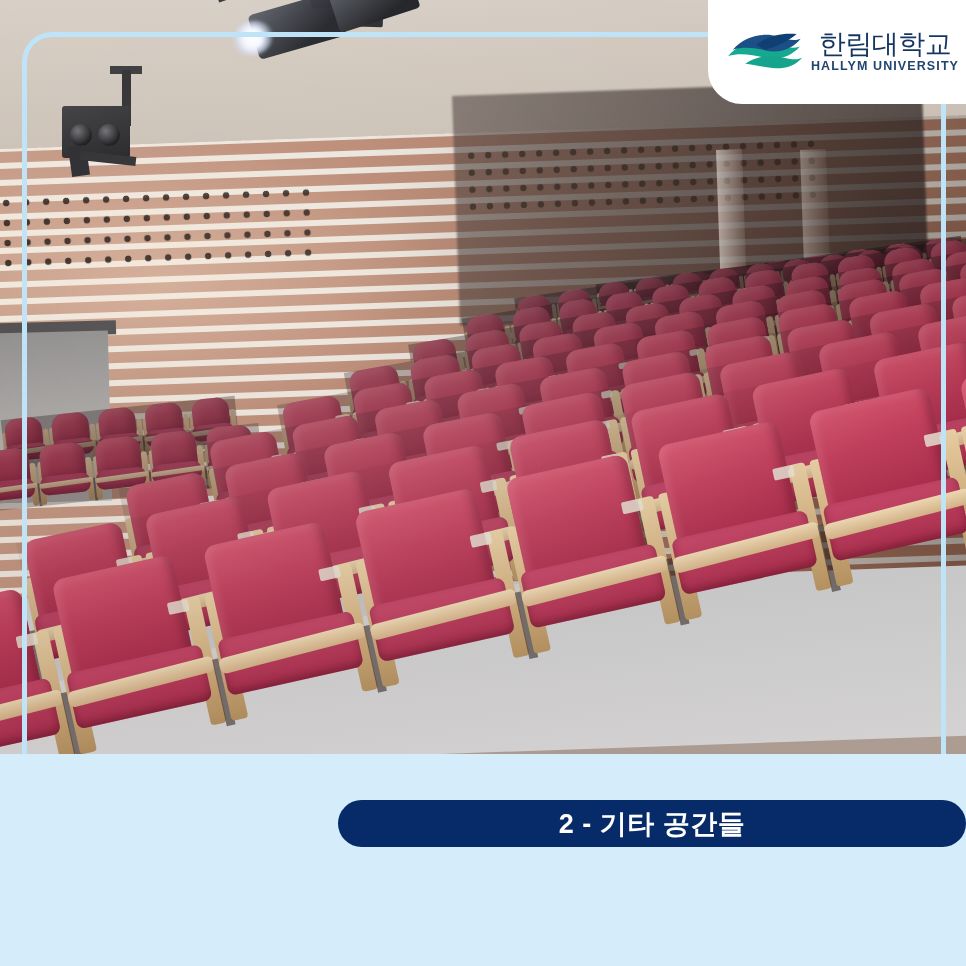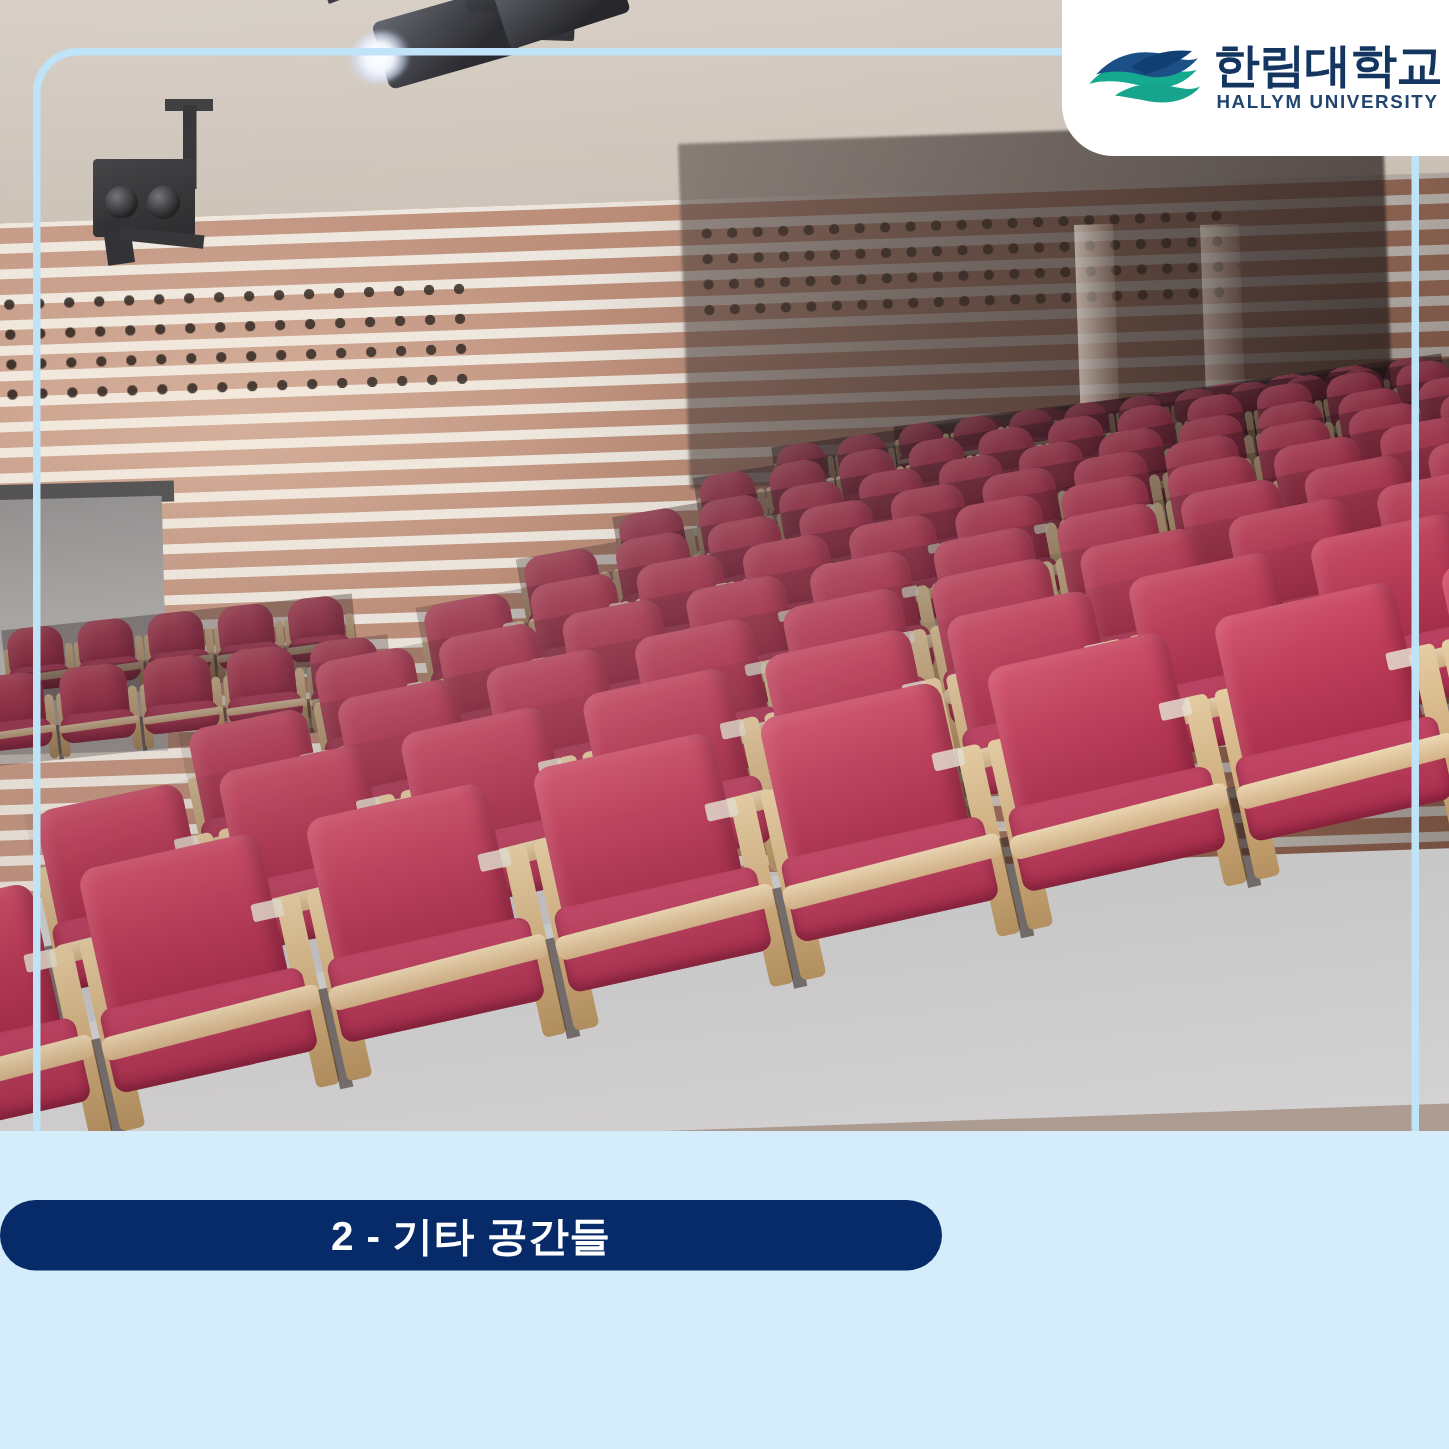--- a/index.html
+++ b/index.html
@@ -320,22 +320,22 @@
     border-bottom-left-radius: 34px;
     display: flex;
     align-items: center;
     justify-content: center;
     gap: 8px;
     padding-left: 10px;
   }
   .logo-mark { width: 78px; height: 52px; flex: 0 0 auto; }
   .logo-text { display: flex; flex-direction: column; align-items: center; }
   .logo-kr {
-    font-size: 31px;
-    font-weight: bold;
+    font-size: 27px;
+    font-weight: normal;
     color: #14355f;
     letter-spacing: -0.5px;
     line-height: 1.05;
     white-space: nowrap;
   }
   .logo-en {
     font-size: 12.5px;
     font-weight: bold;
     color: #22456f;
     letter-spacing: 1.1px;
@@ -344,21 +344,21 @@
   }
 
   
   .caption {
     position: absolute;
     left: 0; top: 754px;
     width: 966px; height: 212px;
     background: #d5edfa;
     display: flex;
     flex-direction: column;
-    align-items: flex-start;
+    align-items: flex-end;
   }
   .badge-pill {
     margin-top: 46px;
     min-width: 628px;
     height: 47px;
     background: #062b68;
     border-radius: 24px;
     color: #ffffff;
     font-size: 27px;
     font-weight: bold;

